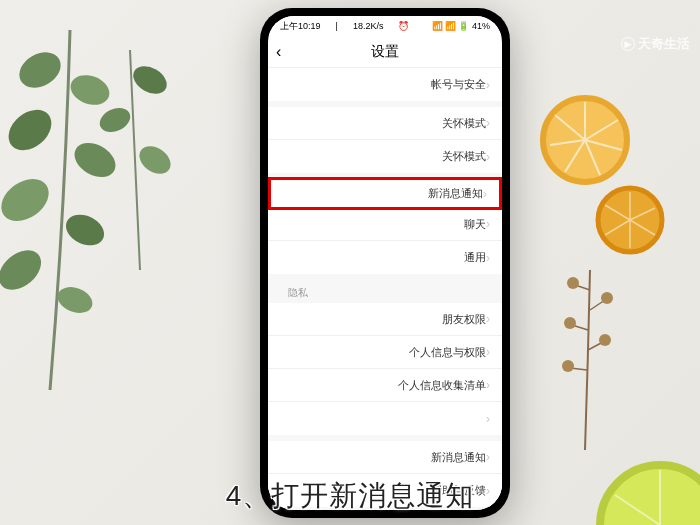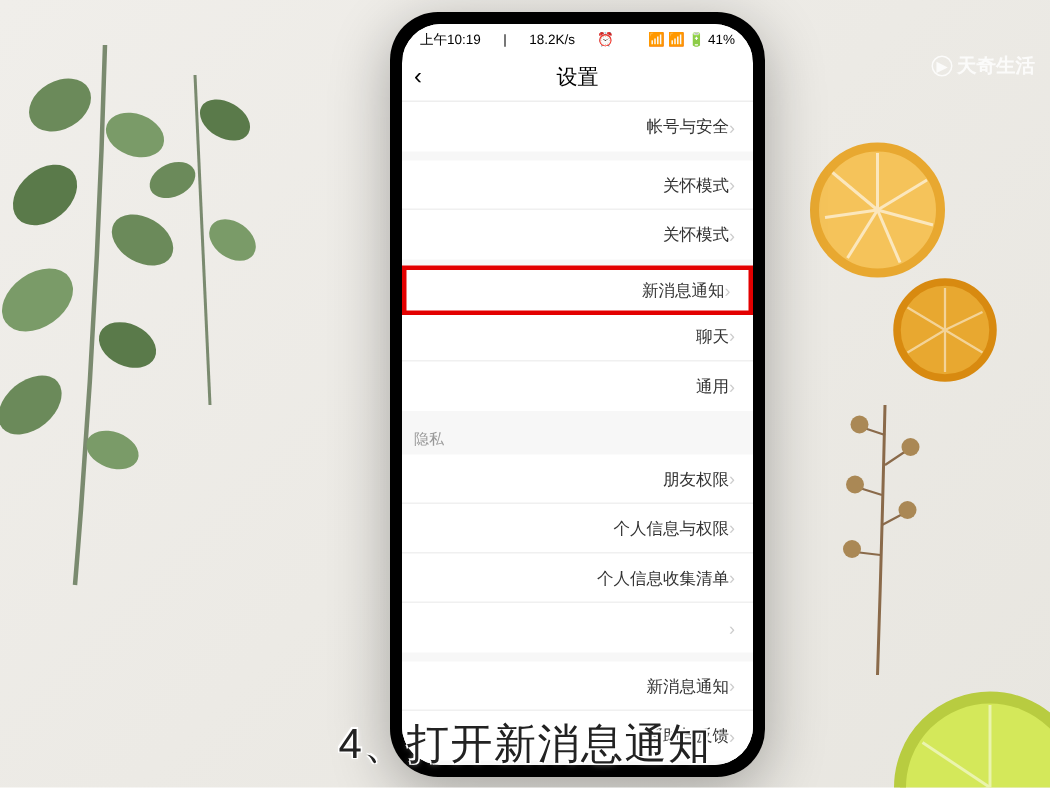--- a/index.html
+++ b/index.html
@@ -128,21 +128,21 @@
       border-bottom: 0.5px solid #f0f0f0;
       font-size: 11px;
       color: #333;
     }
     .setting-item:last-child { border-bottom: none; }
     .chevron {
       color: #ccc;
       font-size: 12px;
     }
     .section-label {
-      padding: 6px 8px 3px;
+      padding: 6px 20px 3px;
       font-size: 10px;
       color: #999;
       background: #f7f7f7;
     }
     .highlight-box {
       border: 3px solid #e30000;
       margin: -2px 0;
     }
     .caption {
       position: absolute;

